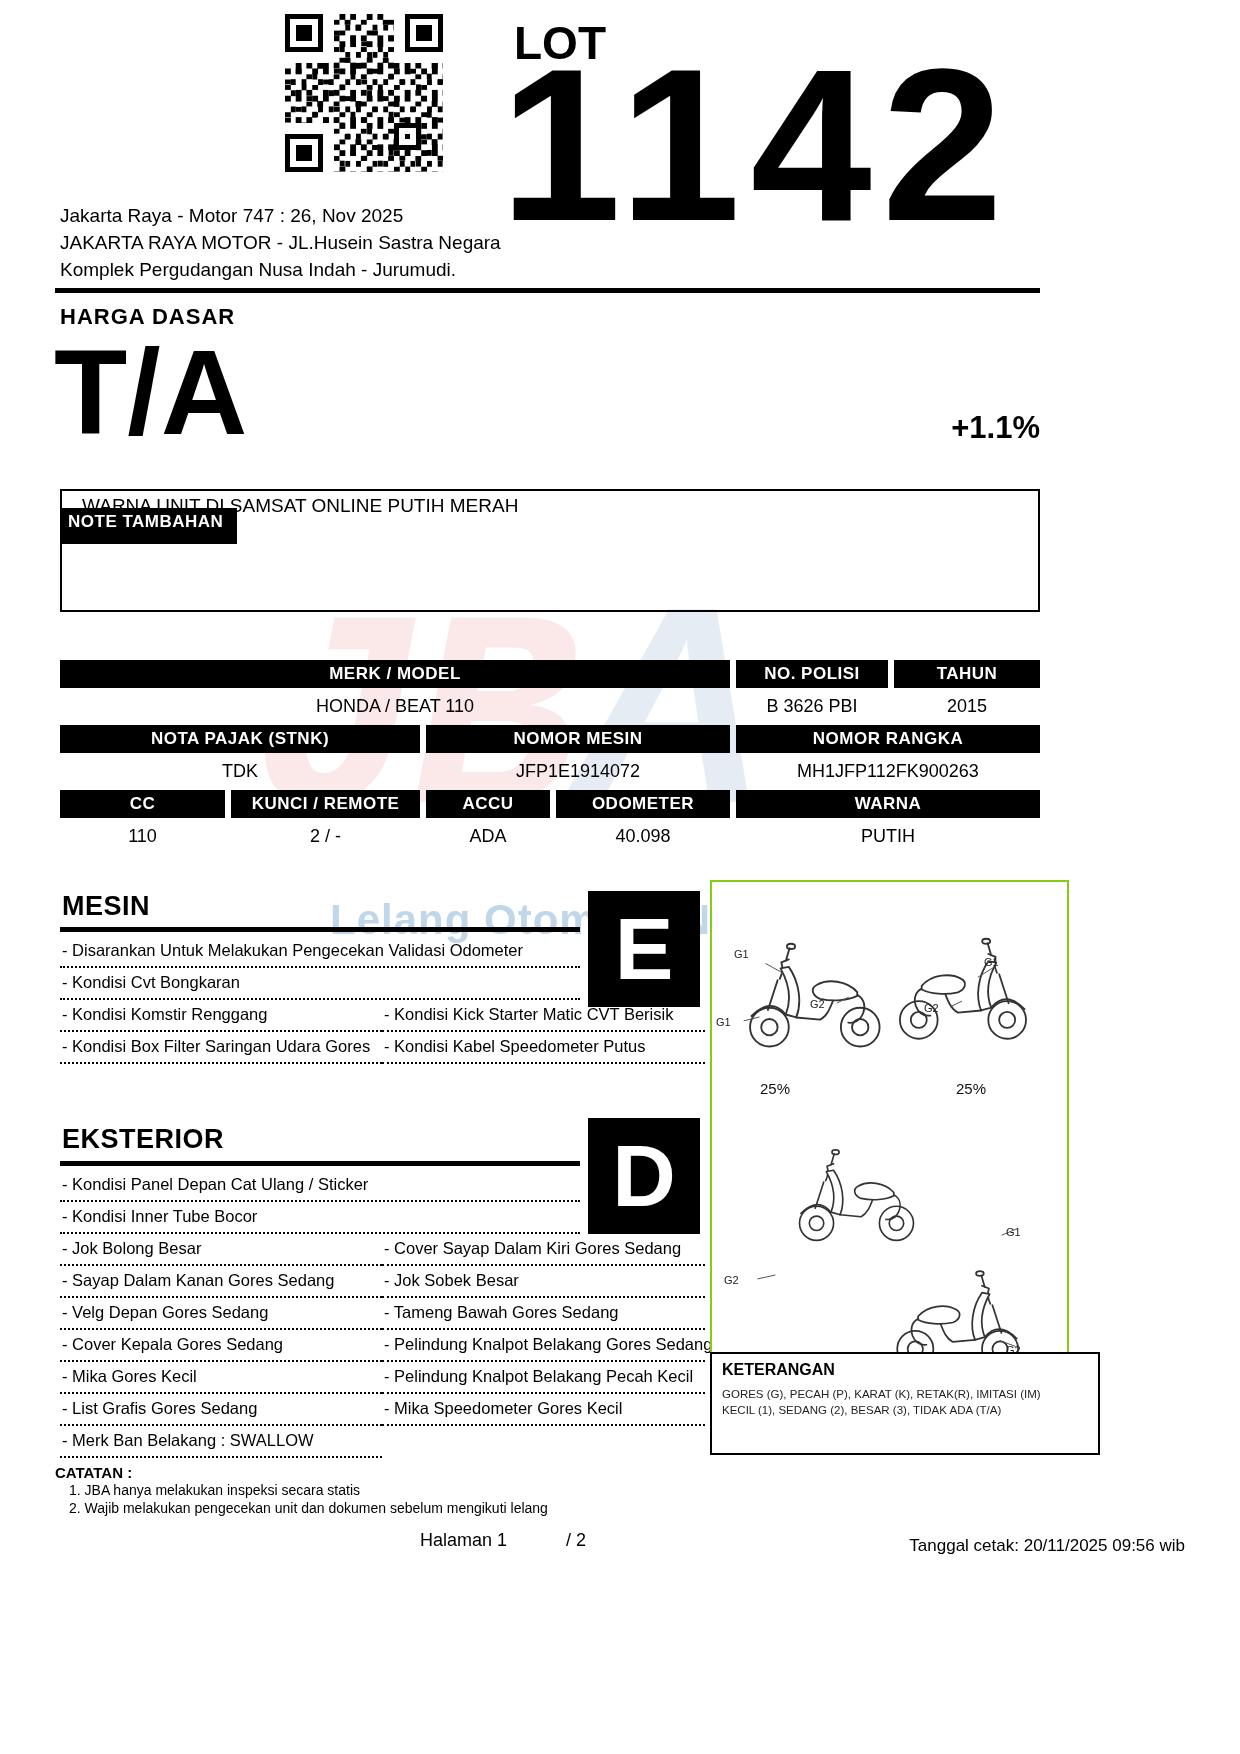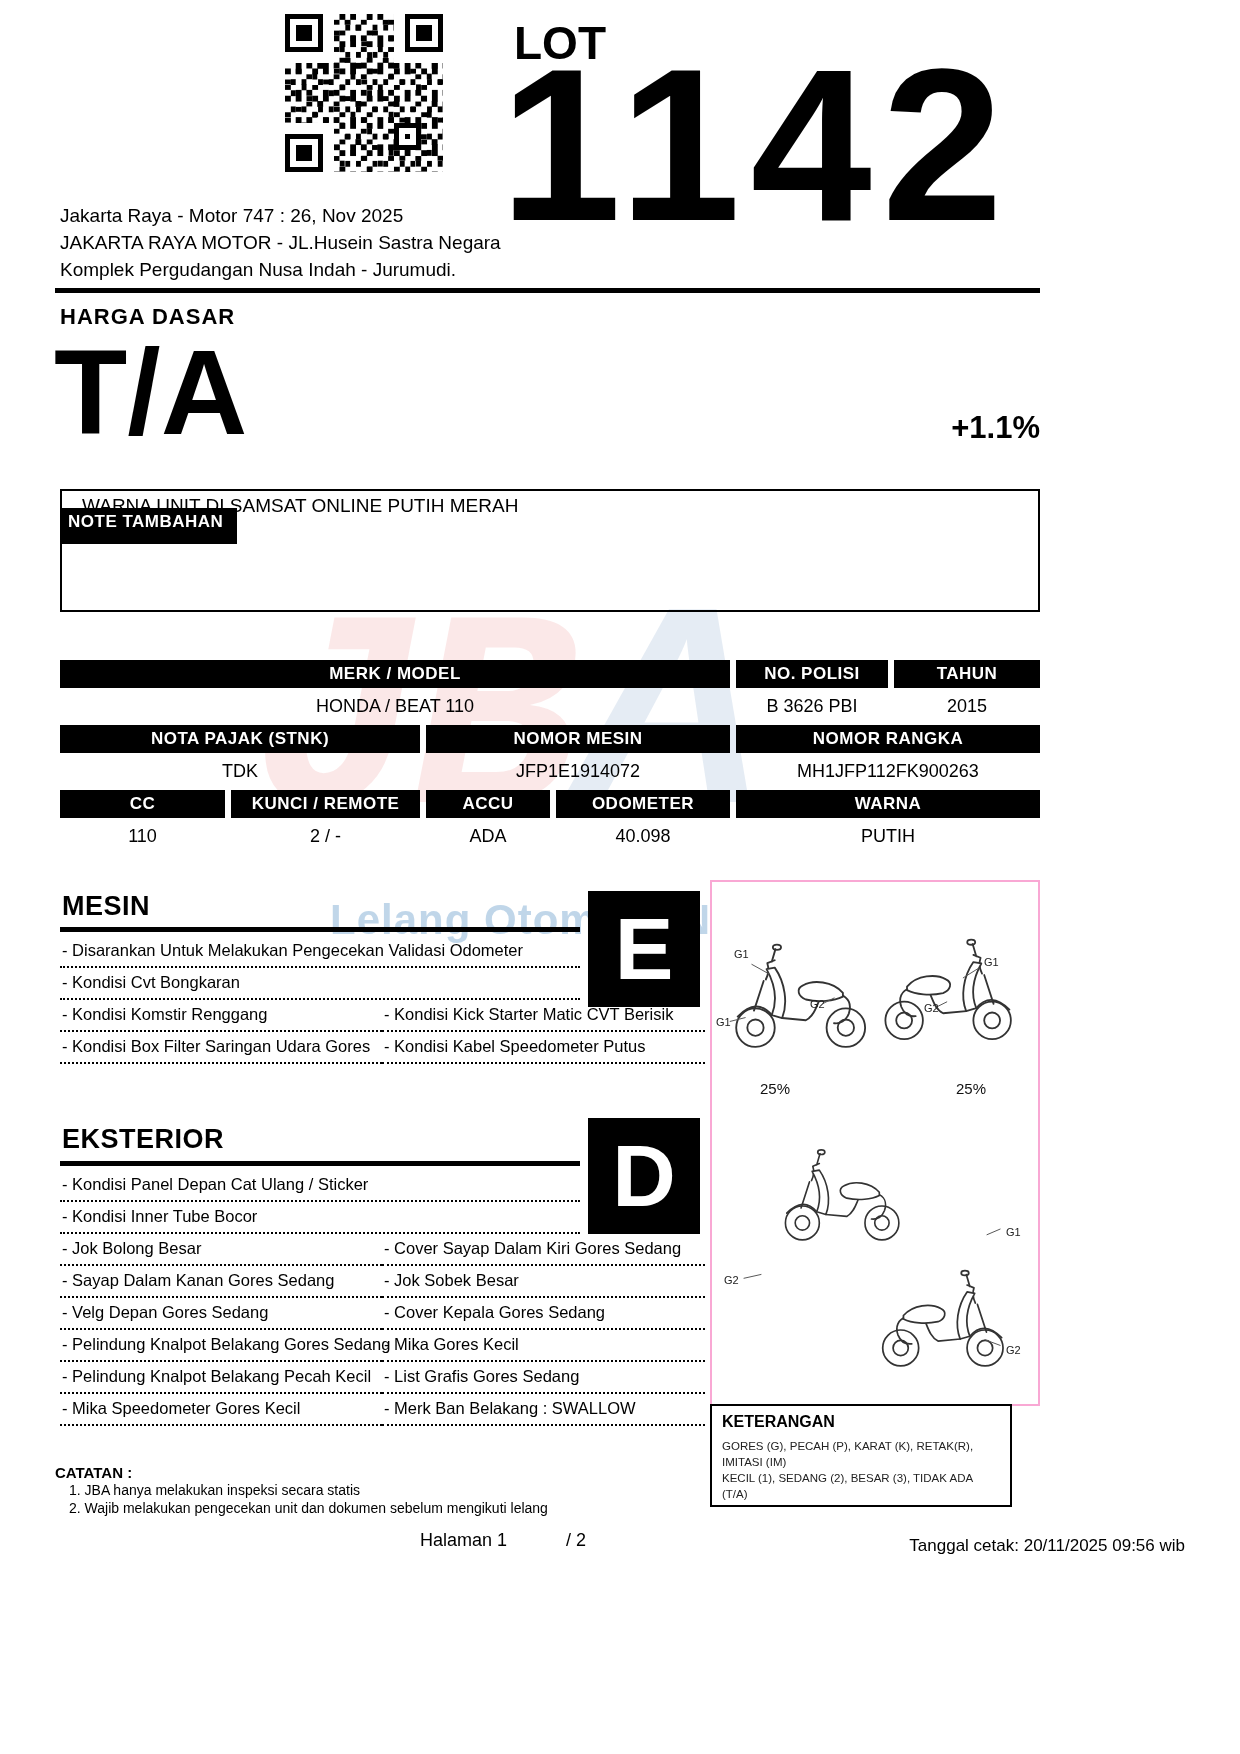--- a/index.html
+++ b/index.html
@@ -60,28 +60,28 @@
   #grade-mesin { left:588px; top:891px; }
   #grade-eks   { left:588px; top:1118px; }
   .items { position:absolute; display:grid; grid-template-columns:322px 323px; width:645px; }
   #mesin-items { left:60px; top:936px; }
   #eks-items   { left:60px; top:1170px; }
   .item { border-bottom:2px dotted #000; padding:5px 0 6px 2px;
           font-size:16.5px; white-space:nowrap; }
   .item.full { grid-column:1 / 3; width:520px; }
 
   
-  .diagram { position:absolute; left:710px; top:880px; width:330px; height:526px;
-             border:2px solid #f9a8d4; background:#fff;padding-left:24px; }
+  .diagram { position:absolute; left:710px; top:880px; width:359px; height:526px;
+             border:2px solid #84cc16; background:#fff;padding-left:24px; }
   .dg-svg { position:absolute; left:0; top:0; width:100%; height:100%; }
   .mark { position:absolute; font-size:11px; color:#222; }
   .tire { position:absolute; font-size:15px; color:#111; }
 
   
-  .keterangan { position:absolute; left:710px; top:1404px; width:302px; height:103px;
+  .keterangan { position:absolute; left:710px; top:1352px; width:390px; height:103px;
                 border:2px solid #000; background:#fff; padding:7px 10px; }
   .ket-title { font-size:16px; font-weight:bold; margin-bottom:7px; }
   .ket-line  { font-size:11.5px; color:#222; line-height:16px; }
 
   
   .catatan { position:absolute; left:55px; top:1464px; }
   .cat-title { font-size:15px; font-weight:bold; }
   .cat-item  { font-size:14px; line-height:18px; margin-left:14px; }
   .footer-page  { position:absolute; left:420px; top:1530px; font-size:18px; }
   .footer-total { position:absolute; left:566px; top:1530px; font-size:18px; }
@@ -212,20 +212,21 @@
   <div class="title-rule" id="eks-rule"></div>
   <div class="grade" id="grade-eks">D</div>
   <div class="items" id="eks-items">
     <div class="item full">- Kondisi Panel Depan Cat Ulang / Sticker</div>
     <div class="item full">- Kondisi Inner Tube Bocor</div>
     <div class="item">- Jok Bolong Besar</div>
     <div class="item">- Cover Sayap Dalam Kiri Gores Sedang</div>
     <div class="item">- Sayap Dalam Kanan Gores Sedang</div>
     <div class="item">- Jok Sobek Besar</div>
     <div class="item">- Velg Depan Gores Sedang</div>
+    <div class="item">- Tameng Bawah Gores Sedang</div>
     <div class="item">- Cover Kepala Gores Sedang</div>
     <div class="item">- Pelindung Knalpot Belakang Gores Sedang</div>
     <div class="item">- Mika Gores Kecil</div>
     <div class="item">- Pelindung Knalpot Belakang Pecah Kecil</div>
     <div class="item">- List Grafis Gores Sedang</div>
     <div class="item">- Mika Speedometer Gores Kecil</div>
     <div class="item">- Merk Ban Belakang : SWALLOW</div>
   </div>
 
   <div class="diagram">

